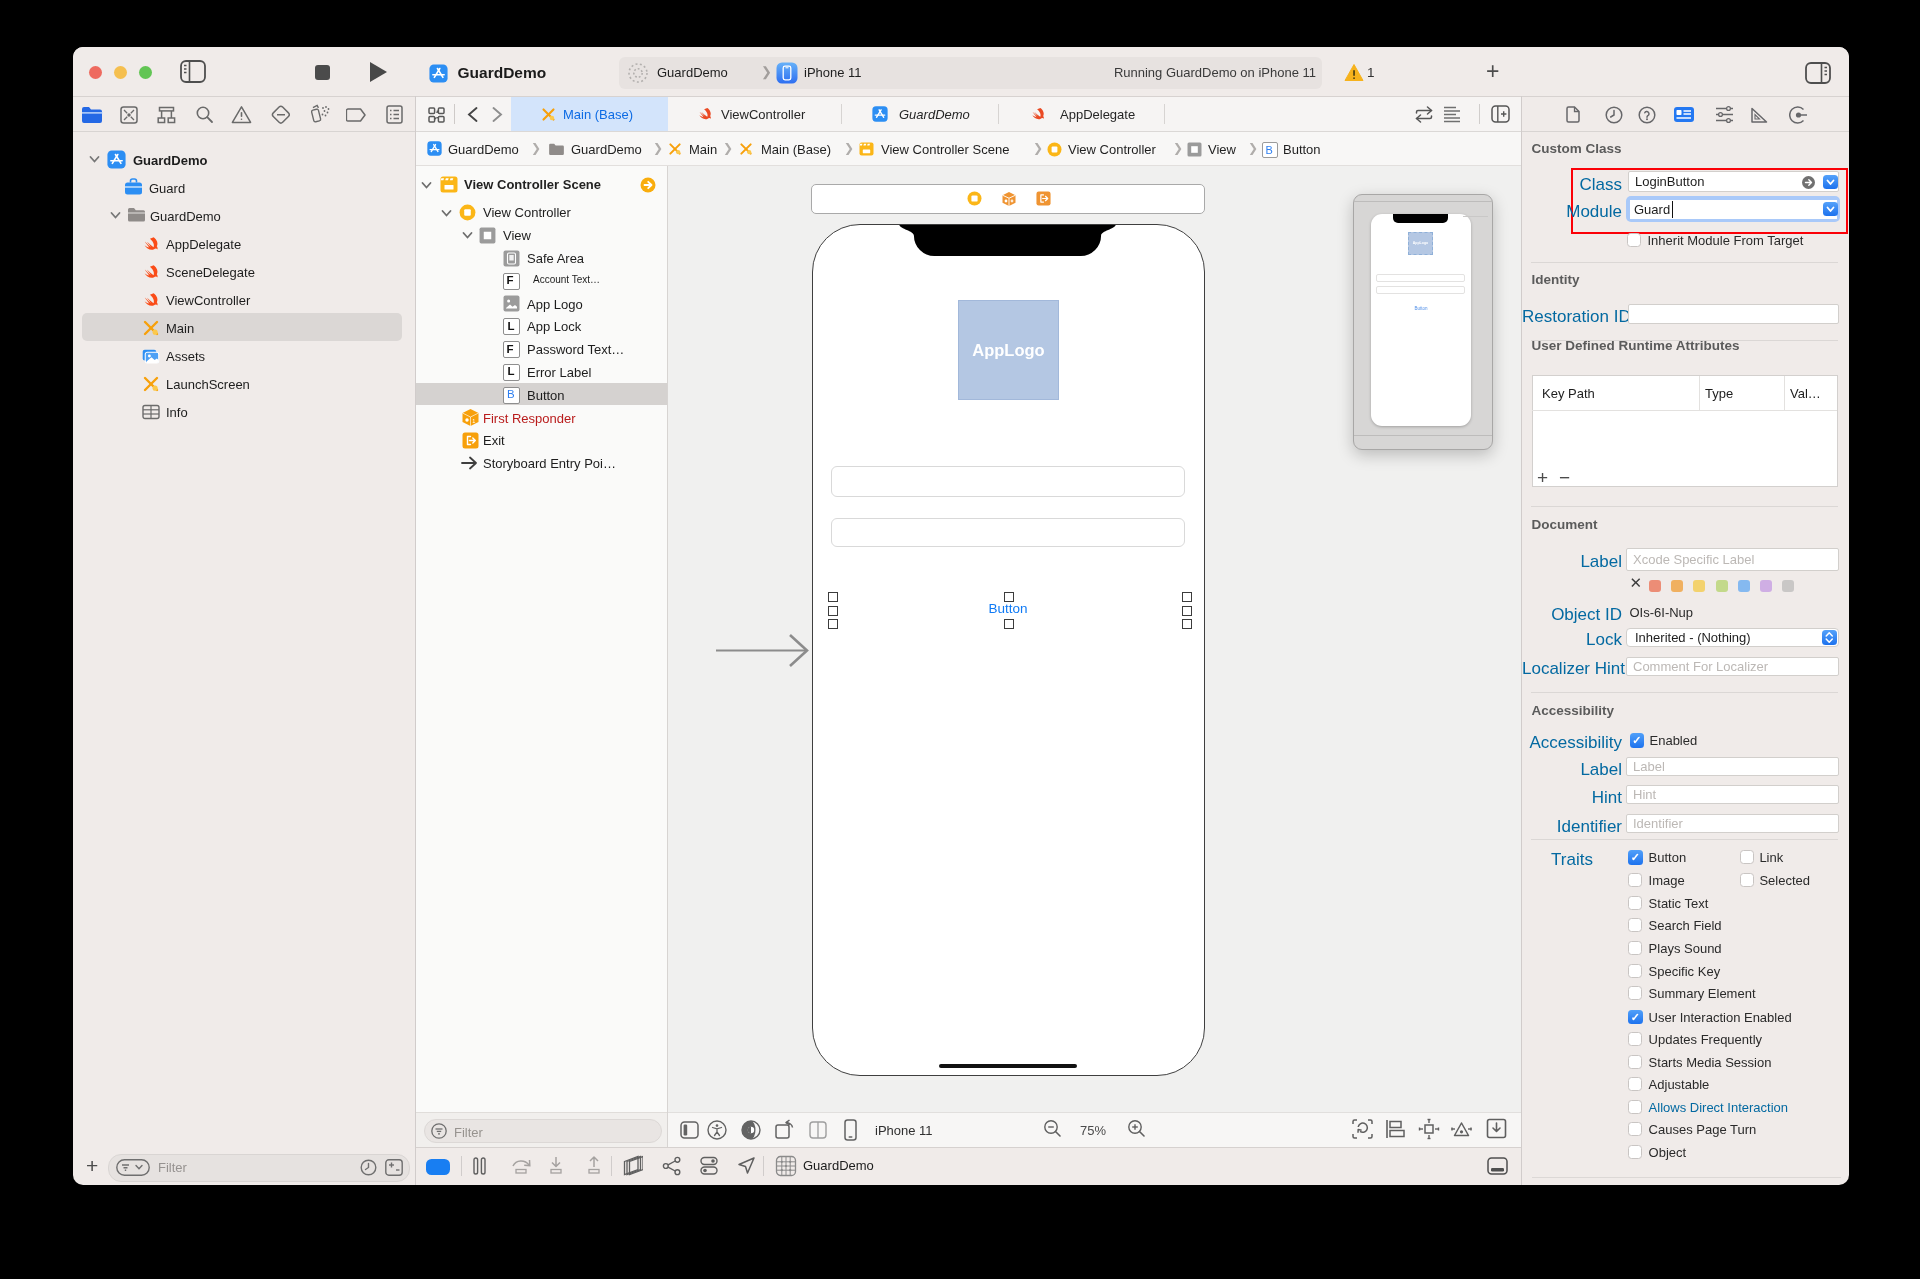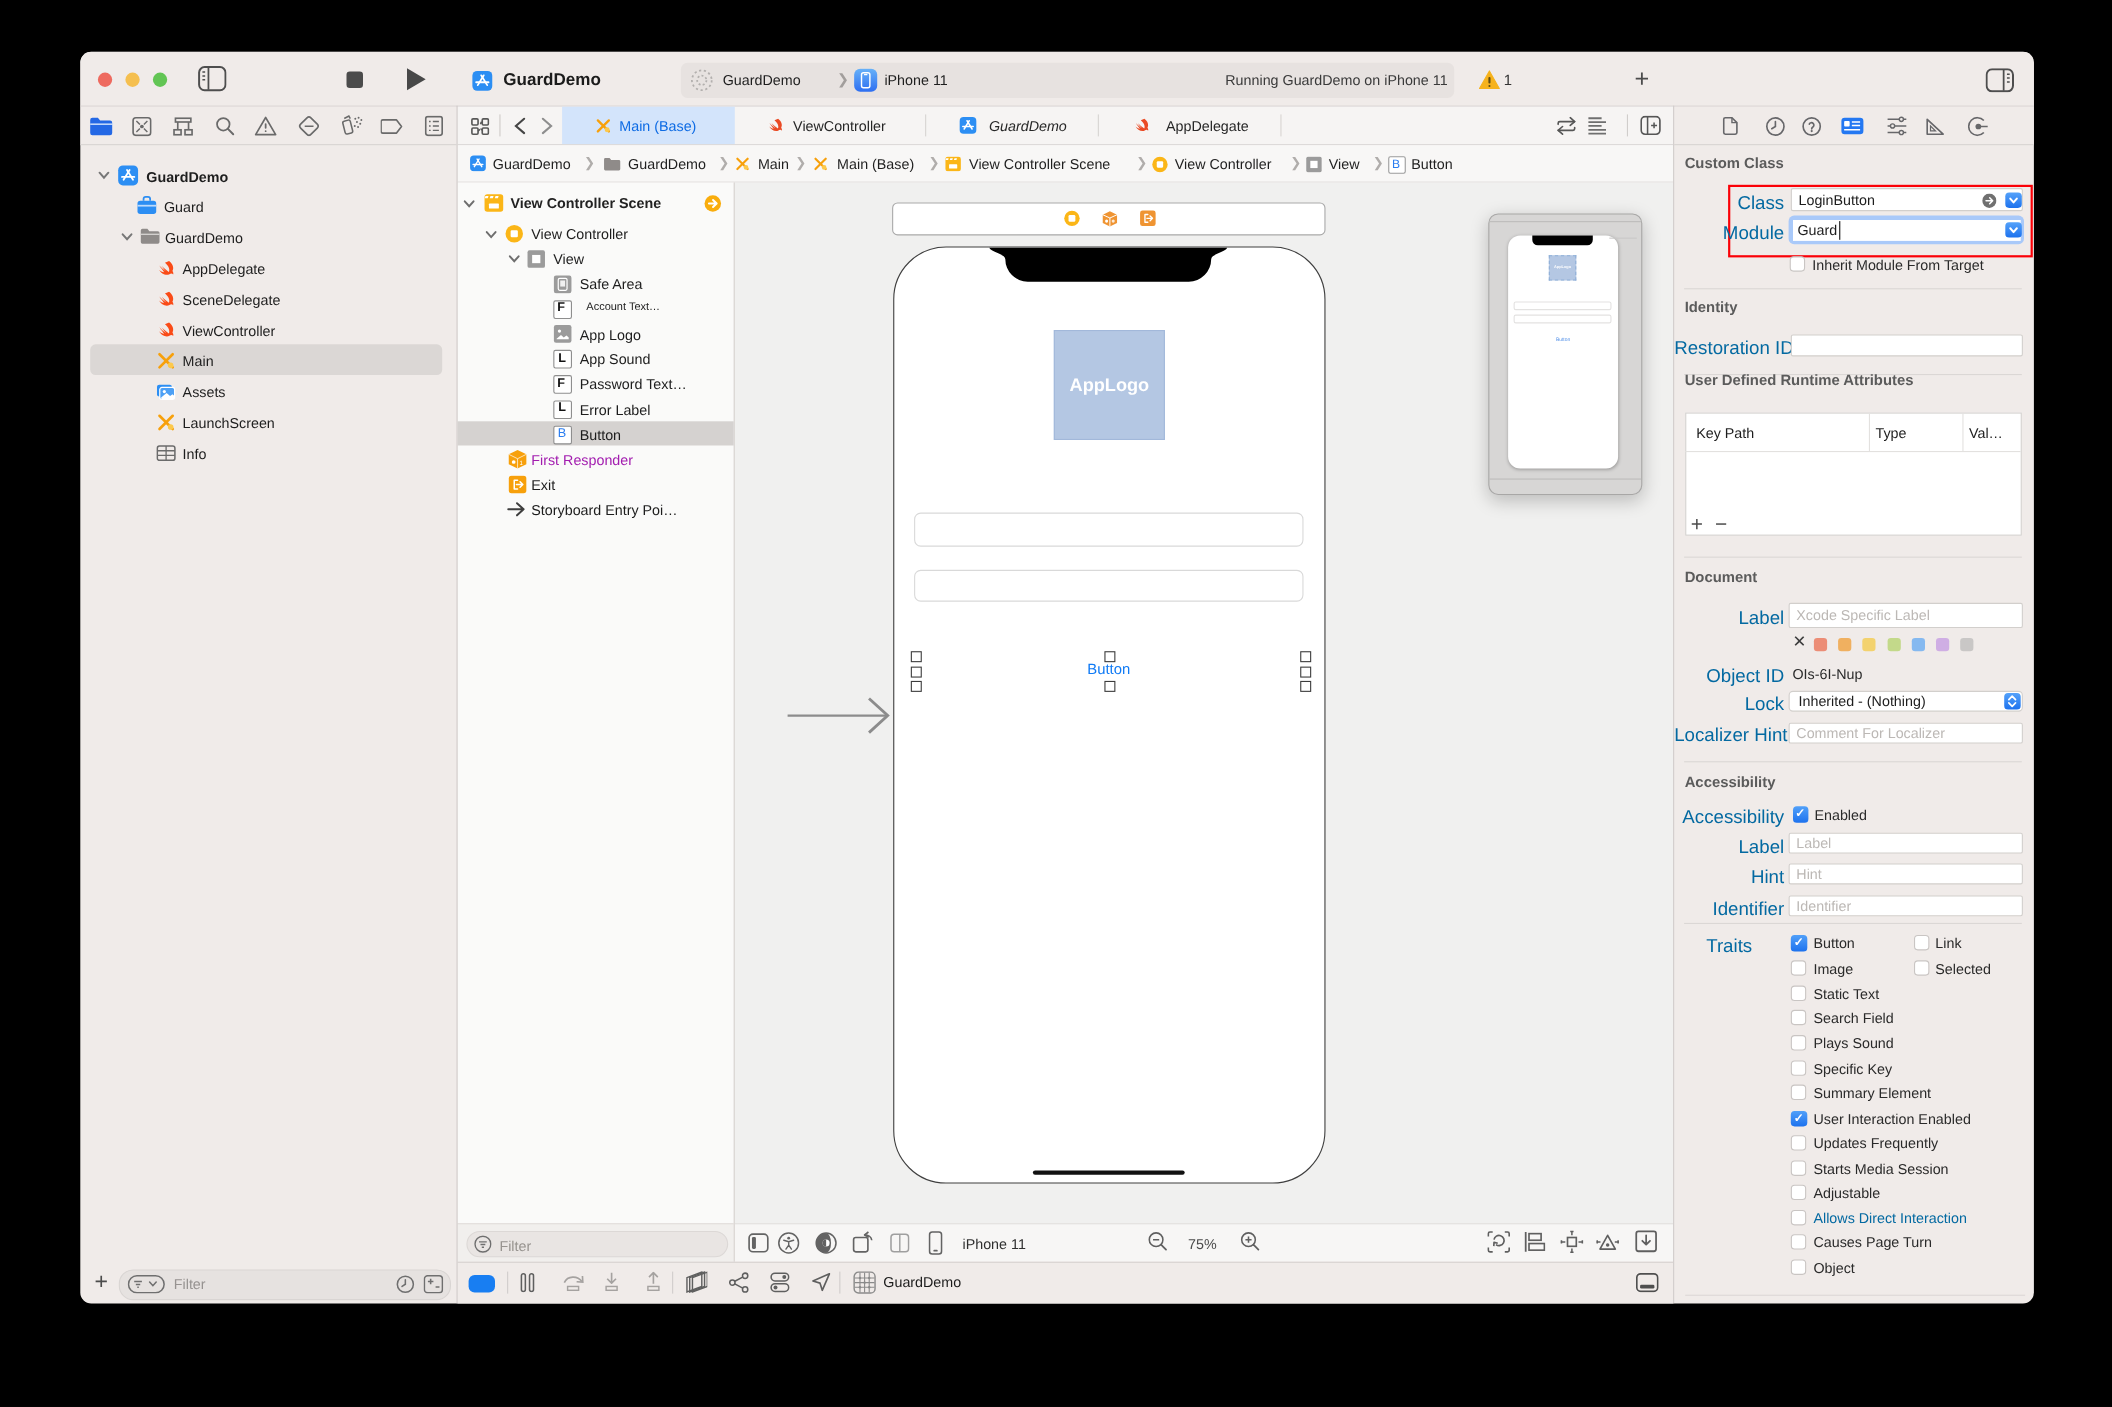--- a/index.html
+++ b/index.html
@@ -445,37 +445,37 @@
   <div class="txt" style="left:433.5px;top:227px;font-size:11.5px;font-weight:bold;color:#111;">F</div>
   <div class="txt" style="left:460px;top:227px;font-size:10px;color:#1d1d1d;">Account Text…</div>
   <svg class="abs" style="left:430px;top:248px;" width="17" height="17" viewBox="0 0 17 17">
     <rect x="0.5" y="0.5" width="16" height="16" rx="2" fill="#9b9b9b"></rect>
     <circle cx="5.6" cy="6" r="1.5" fill="#fff"></circle>
     <path d="M3 13 L7 9.5 L9.5 11.8 L12 10 L14 11.8 V13.5 H3 Z" fill="#fff"></path>
   </svg>
   <div class="txt" style="left:454px;top:249.5px;font-size:13px;color:#1d1d1d;">App Logo</div>
   <div class="abs" style="left:430px;top:271px;width:15px;height:15px;background:#fff;border:1px solid #8e8e8e;border-radius:2px;"></div>
   <div class="txt" style="left:434.5px;top:272.5px;font-size:11.5px;font-weight:bold;color:#111;">L</div>
-  <div class="txt" style="left:454px;top:272px;font-size:13px;color:#1d1d1d;">App Sound</div>
+  <div class="txt" style="left:454px;top:272px;font-size:13px;color:#1d1d1d;">App Lock</div>
   <div class="abs" style="left:430px;top:294px;width:15px;height:15px;background:#fff;border:1px solid #8e8e8e;border-radius:2px;"></div>
   <div class="txt" style="left:433.5px;top:295.5px;font-size:11.5px;font-weight:bold;color:#111;">F</div>
   <div class="txt" style="left:454px;top:295px;font-size:13px;color:#1d1d1d;">Password Text…</div>
   <div class="abs" style="left:430px;top:316.5px;width:15px;height:15px;background:#fff;border:1px solid #8e8e8e;border-radius:2px;"></div>
   <div class="txt" style="left:434.5px;top:318px;font-size:11.5px;font-weight:bold;color:#111;">L</div>
   <div class="txt" style="left:454px;top:317.5px;font-size:13px;color:#1d1d1d;">Error Label</div>
   <div class="abs" style="left:430px;top:339.5px;width:15px;height:15px;background:#fff;border:1px solid #8e8e8e;border-radius:2px;"></div>
   <div class="txt" style="left:434px;top:341px;font-size:11.5px;color:#2c7ef0;">B</div>
   <div class="txt" style="left:454px;top:340.5px;font-size:13px;color:#1d1d1d;">Button</div>
   <svg class="abs" style="left:388px;top:361px;" width="19" height="19" viewBox="0 0 19 19">
     <path d="M9.5 1 L17.5 5 V14 L9.5 18 L1.5 14 V5 Z" fill="#f7a00b"></path>
     <path d="M1.5 5 L9.5 9 L17.5 5 M9.5 9 V18" fill="none" stroke="#fff" stroke-width="0.9" opacity="0.7"></path>
     <circle cx="6" cy="12" r="1.7" fill="#fff"></circle>
     <text x="11.2" y="14.5" font-size="5.5" fill="#fff" font-family="Liberation Sans">1</text>
   </svg>
-  <div class="txt" style="left:410px;top:363.5px;font-size:13px;color:#a21caf;">First Responder</div>
+  <div class="txt" style="left:410px;top:363.5px;font-size:13px;color:#b91c1c;">First Responder</div>
   <svg class="abs" style="left:389px;top:384.5px;" width="17" height="17" viewBox="0 0 17 17">
     <rect x="0.5" y="0.5" width="16" height="16" rx="2.5" fill="#f7a00b"></rect>
     <path d="M8.5 4.5 H5.5 V12.5 H8.5 M7.5 8.5 H13 M10.8 6 L13.3 8.5 L10.8 11" fill="none" stroke="#fff" stroke-width="1.4" stroke-linecap="round" stroke-linejoin="round"></path>
   </svg>
   <div class="txt" style="left:410px;top:386px;font-size:13px;color:#1d1d1d;">Exit</div>
   <svg class="abs" style="left:388px;top:407.5px;" width="18" height="16" viewBox="0 0 18 16">
     <path d="M1 8 H14 M9 2.5 L15 8 L9 13.5" fill="none" stroke="#3e3e3e" stroke-width="1.8" stroke-linecap="round" stroke-linejoin="round"></path>
   </svg>
   <div class="txt" style="left:410px;top:408.5px;font-size:13px;color:#1d1d1d;">Storyboard Entry Poi…</div>
 

